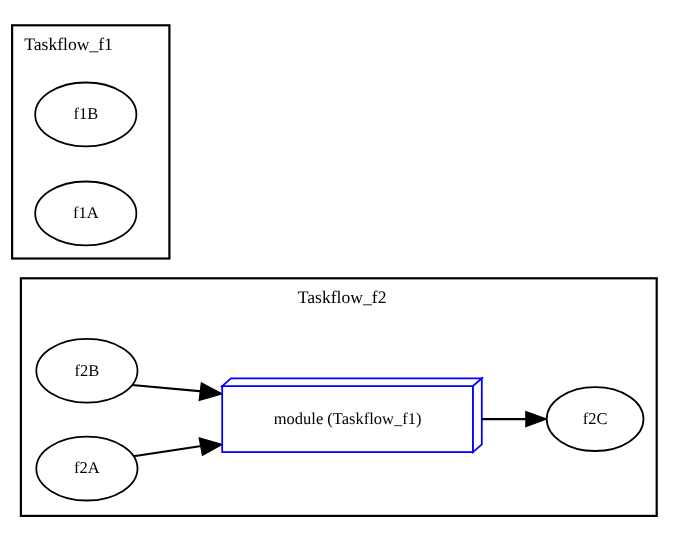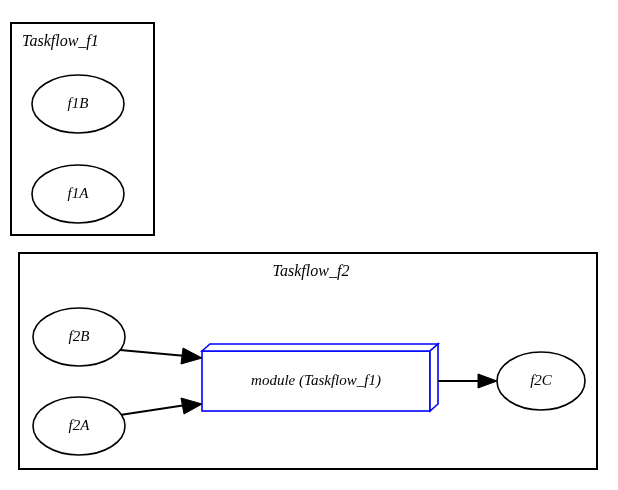--- a/index.html
+++ b/index.html
@@ -10,21 +10,20 @@
   }
   body {
     font-family: "Liberation Serif", "DejaVu Serif", serif;
   }
   #canvas {
     position: relative;
     width: 618px;
     height: 490px;
     background: #ffffff;
     overflow: hidden;
-    font-style: italic;
   }
   #graph-svg {
     position: absolute;
     left: 0;
     top: 0;
     width: 618px;
     height: 490px;
     display: block;
   }
   .cluster-rect {

